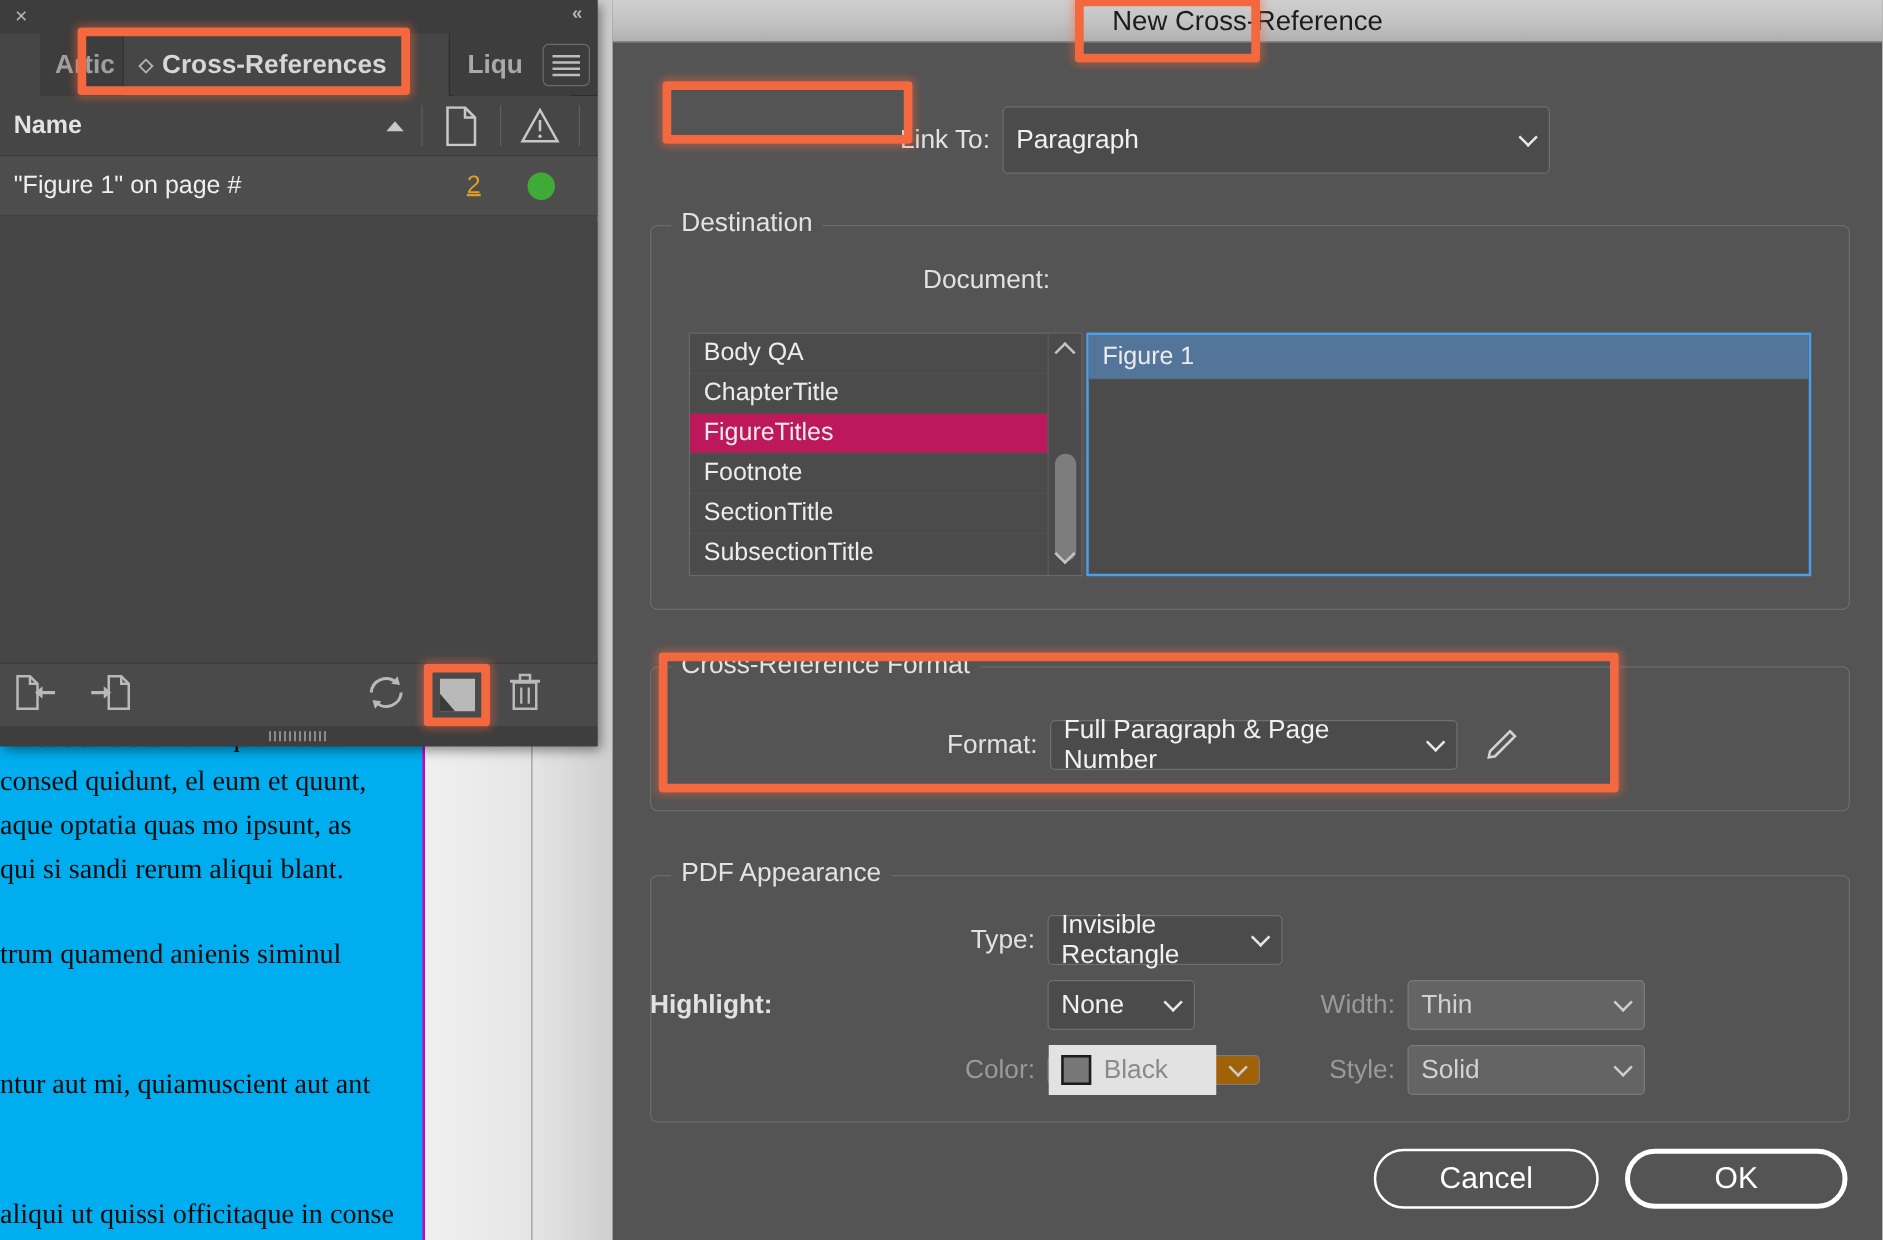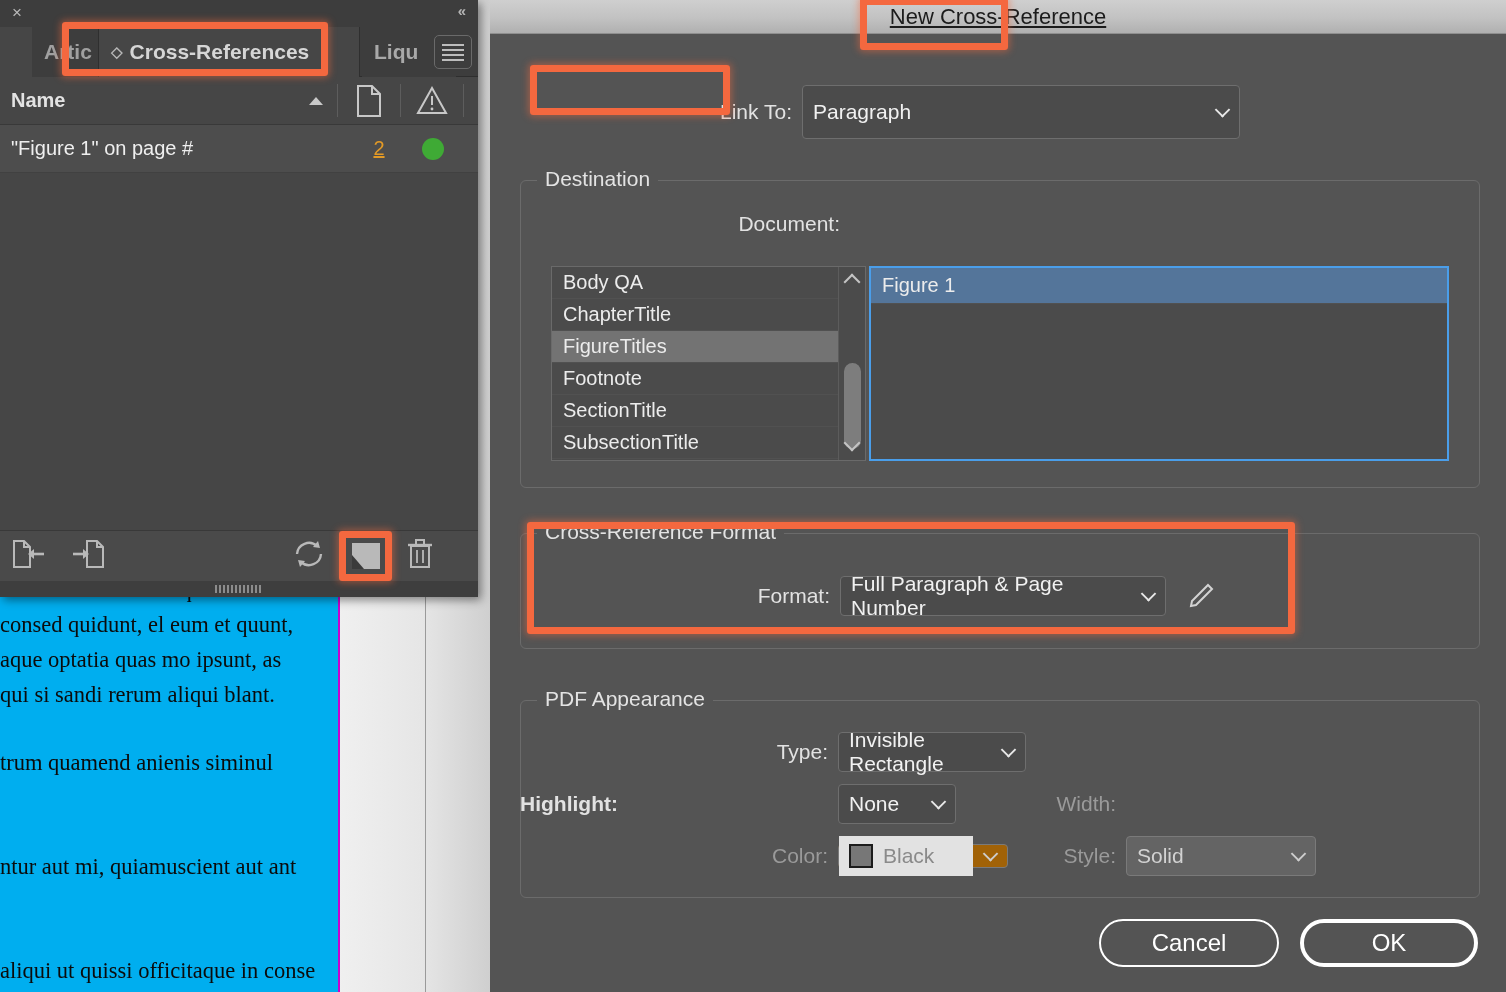--- a/index.html
+++ b/index.html
@@ -128,21 +128,21 @@
   .dialog {
     position: absolute; left: 490px; top: 0; width: 1016px; height: 992px;
     background: #545454;
   }
   .dlg-titlebar {
     height: 34px;
     background: linear-gradient(to bottom, #cfcfcf 0%, #c2c2c2 55%, #b0b0b0 100%);
     border-bottom: 1px solid #8f8f8f;
     display: flex; align-items: center; justify-content: center;
   }
-  .dlg-title { font-size: 22px; color: #1c1c1c; text-decoration: underline; }
+  .dlg-title { font-size: 22px; color: #1c1c1c; }
 
   .row { display: flex; align-items: center; }
   .lbl { color: #e2e2e2; font-size: 21px; }
   .lbl.dim { color: #9a9a9a; }
 
   .select {
     position: relative; background: #4b4b4b; border: 1px solid #6e6e6e; border-radius: 4px;
     color: #f1f1f1; font-size: 21px; display: flex; align-items: center;
     padding: 0 34px 0 10px; height: 40px;
   }
@@ -163,21 +163,21 @@
   }
 
   
   .listbox {
     position: absolute; background: #4b4b4b; border: 1px solid #6a6a6a;
   }
   .listbox .item {
     height: 32px; display:flex; align-items:center; padding-left: 11px;
     color: #ececec; font-size: 20px; border-bottom: 1px solid #515151;
   }
-  .listbox .item.sel { background: #737373; }
+  .listbox .item.sel { background: #be185d; }
   .listbox .item.sel2 { background: #54759a; }
   .lb-scroll {
     position:absolute; right:0; top:0; width:27px; height:100%;
     background:#4b4b4b; border-left:1px solid #5c5c5c;
   }
   .lb-arrow-up, .lb-arrow-dn {
     position:absolute; left:7px; width:12px; height:12px;
     border-left:2.5px solid #c4c4c4; border-top:2.5px solid #c4c4c4;
   }
   .lb-arrow-up { top: 9px; transform: rotate(45deg); }
@@ -418,20 +418,24 @@
       </div>
     </div>
 
     <div class="row" style="position:absolute; left:30px; top:784px; width:960px;">
       <div class="lbl" style="width:318px; padding-right:10px;font-weight:bold;">Highlight:</div>
       <div class="select" style="width:118px; height:40px;">
         <span>None</span>
         <span class="chev"></span>
       </div>
       <div class="lbl dim" style="width:170px; text-align:right; padding-right:10px;">Width:</div>
+      <div class="select disabled" style="width:190px; height:40px;">
+        <span>Thin</span>
+        <span class="chev"></span>
+      </div>
     </div>
 
     <div class="row" style="position:absolute; left:30px; top:836px; width:960px;">
       <div class="lbl dim" style="width:318px; text-align:right; padding-right:10px;">Color:</div>
       <div class="select disabled" style="width:170px; height:24px; background:#a16207; padding-left:0;">
         <span style="display:flex;align-items:center;height:40px;background:#e2e2e2;flex:1;padding-left:10px;">
           <span style="display:inline-block;width:24px;height:24px;background:#777;border:2px solid #1c1c1c;margin-right:10px;"></span>
           <span style="color:#8a8a8a;">Black</span>
         </span>
         <span class="chev"></span>

